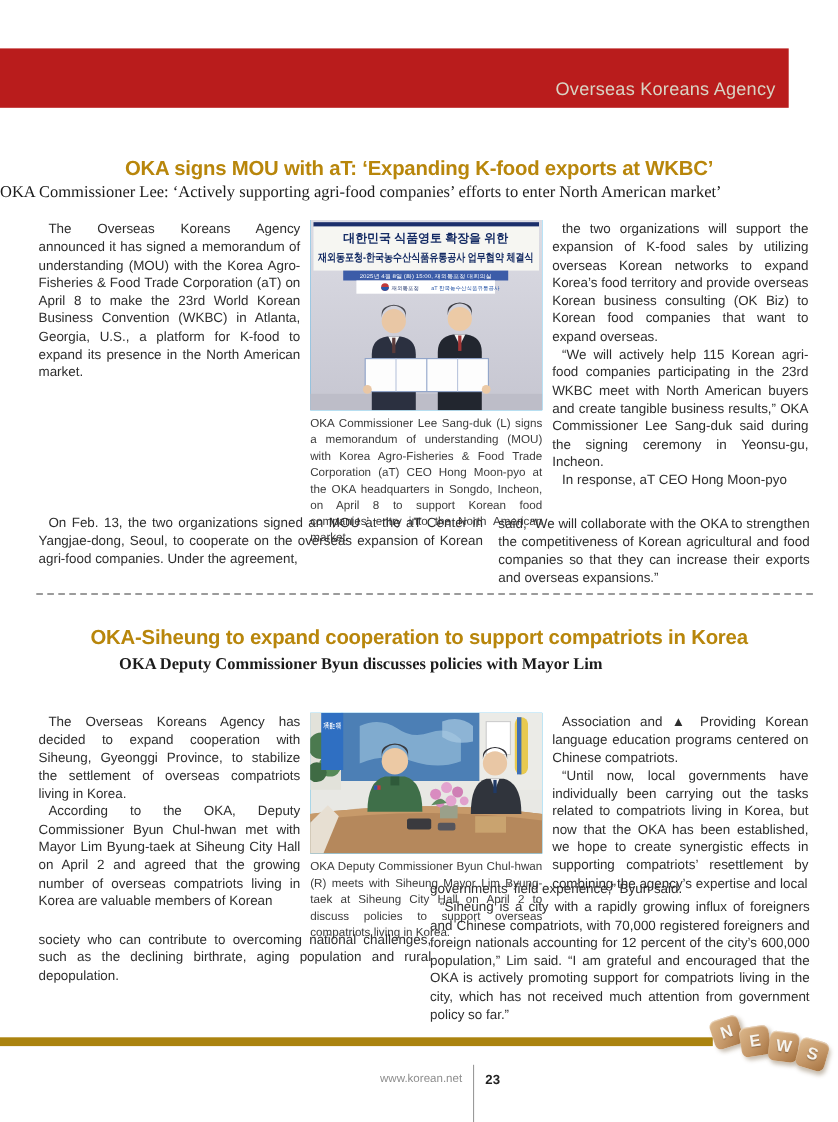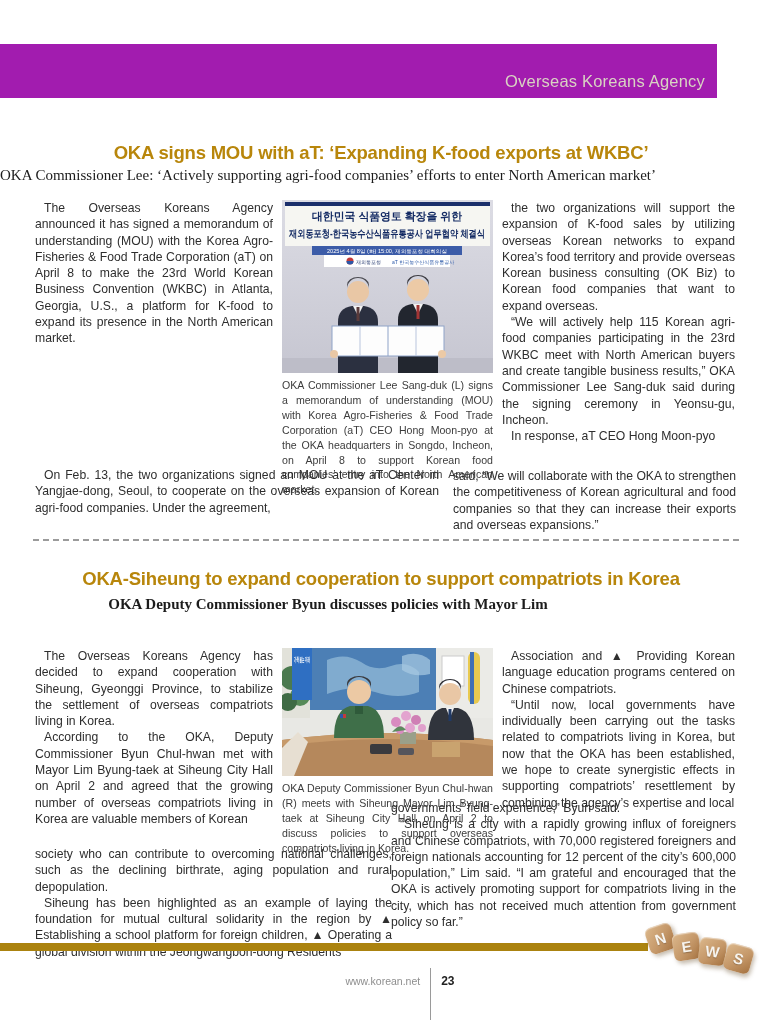--- a/index.html
+++ b/index.html
@@ -2,21 +2,21 @@
 <html><head>
 <meta charset="utf-8">
 <style>
   html,body{margin:0;padding:0;background:#ffffff;}
   .page{
     position:relative;width:762px;height:1020px;background:#ffffff;overflow:hidden;
     font-family:"Liberation Sans","DejaVu Sans",sans-serif;color:#2d2d2d;
   }
   
   .top-bar{
-    position:absolute;left:0;top:44px;width:717px;height:54px;background:#a21caf;
+    position:absolute;left:0;top:44px;width:717px;height:54px;background:#b91c1c;
     display:flex;align-items:flex-end;justify-content:flex-end;box-sizing:border-box;
     padding:0 12px 7px 0;
   }
   .top-bar .brand{font-size:16.5px;color:#d9d3c3;letter-spacing:.2px;}
   .bottom-bar{position:absolute;left:0;top:943px;width:648px;height:8px;background:#ab830f;}
 
   
   .headline{
     position:absolute;left:0;width:762px;text-align:center;
     font-weight:bold;font-size:18.5px;color:#b8860b;letter-spacing:-0.2px;
@@ -228,21 +228,20 @@
     </div>
 
     <div class="col col-r body-text">
       <p>Association and ▲ Providing Korean language education programs centered on Chinese compatriots.</p>
       <p>“Until now, local governments have individually been carrying out the tasks related to compatriots living in Korea, but now that the OKA has been established, we hope to create synergistic effects in supporting compatriots’ resettlement by combining the agency’s expertise and local</p>
     </div>
   </div>
 
   <div class="abs-block a2-bl body-text">
     <p style="text-indent:0;">society who can contribute to overcoming national challenges, such as the declining birthrate, aging population and rural depopulation.</p>
-    <p>Siheung has been highlighted as an example of laying the foundation for mutual cultural solidarity in the region by ▲ Establishing a school platform for foreign children, ▲ Operating a global division within the Jeongwangbon-dong Residents</p>
   </div>
   <div class="abs-block a2-br body-text">
     <p style="text-indent:0;">governments’ field experience,” Byun said.</p>
     <p>“Siheung is a city with a rapidly growing influx of foreigners and Chinese compatriots, with 70,000 registered foreigners and foreign nationals accounting for 12 percent of the city’s 600,000 population,” Lim said. “I am grateful and encouraged that the OKA is actively promoting support for compatriots living in the city, which has not received much attention from government policy so far.”</p>
   </div>
 
   <div class="bottom-bar"></div>
 
   <div class="news-stamp">
     <div class="news-block nb-n">N</div>

